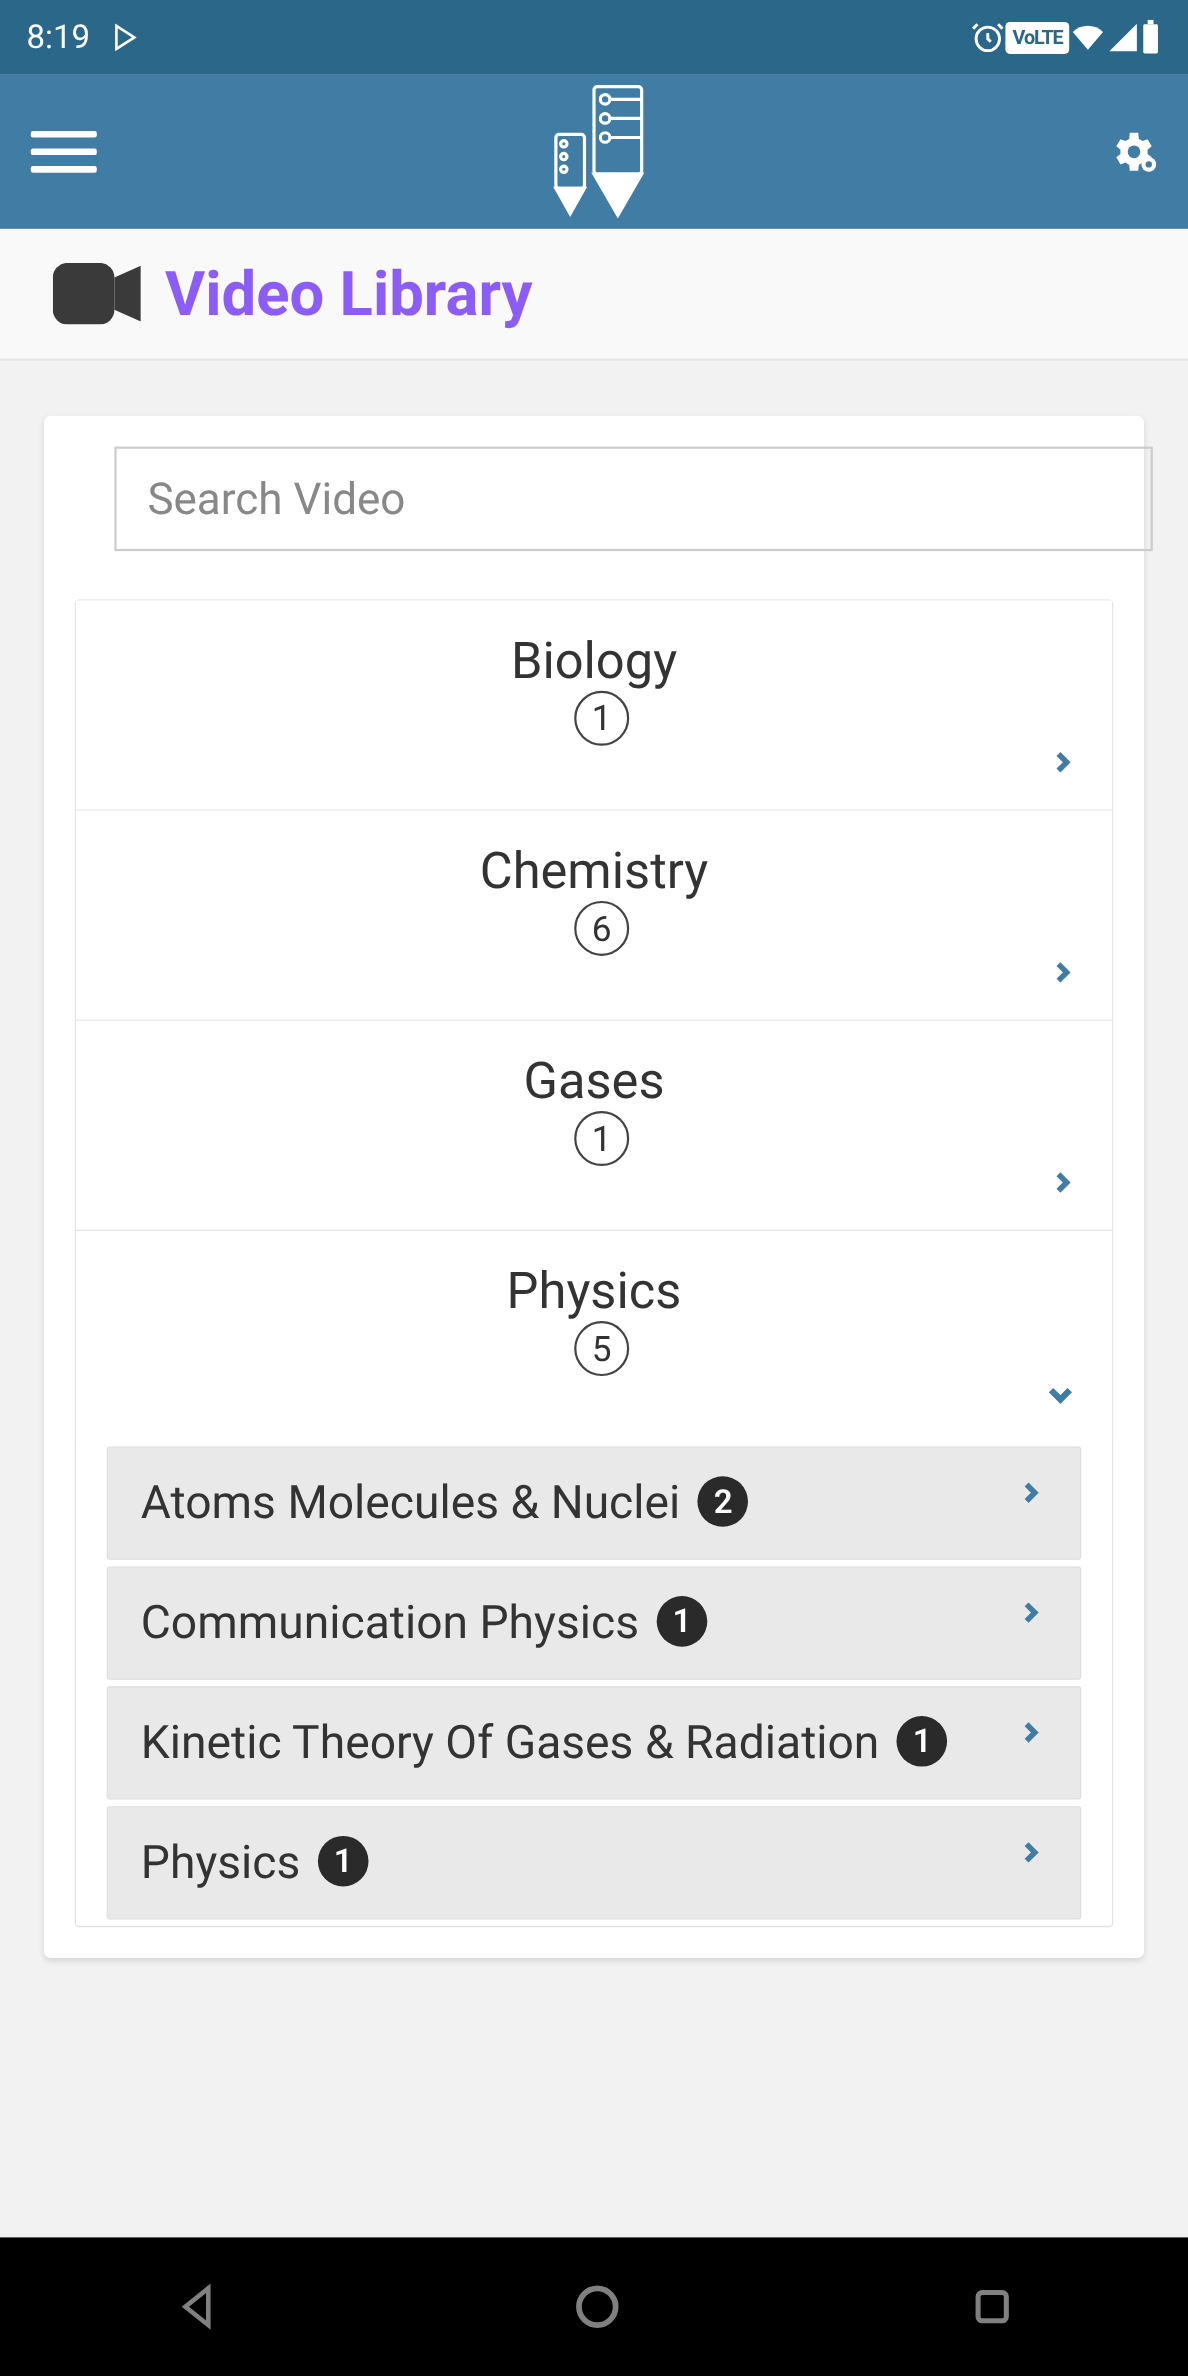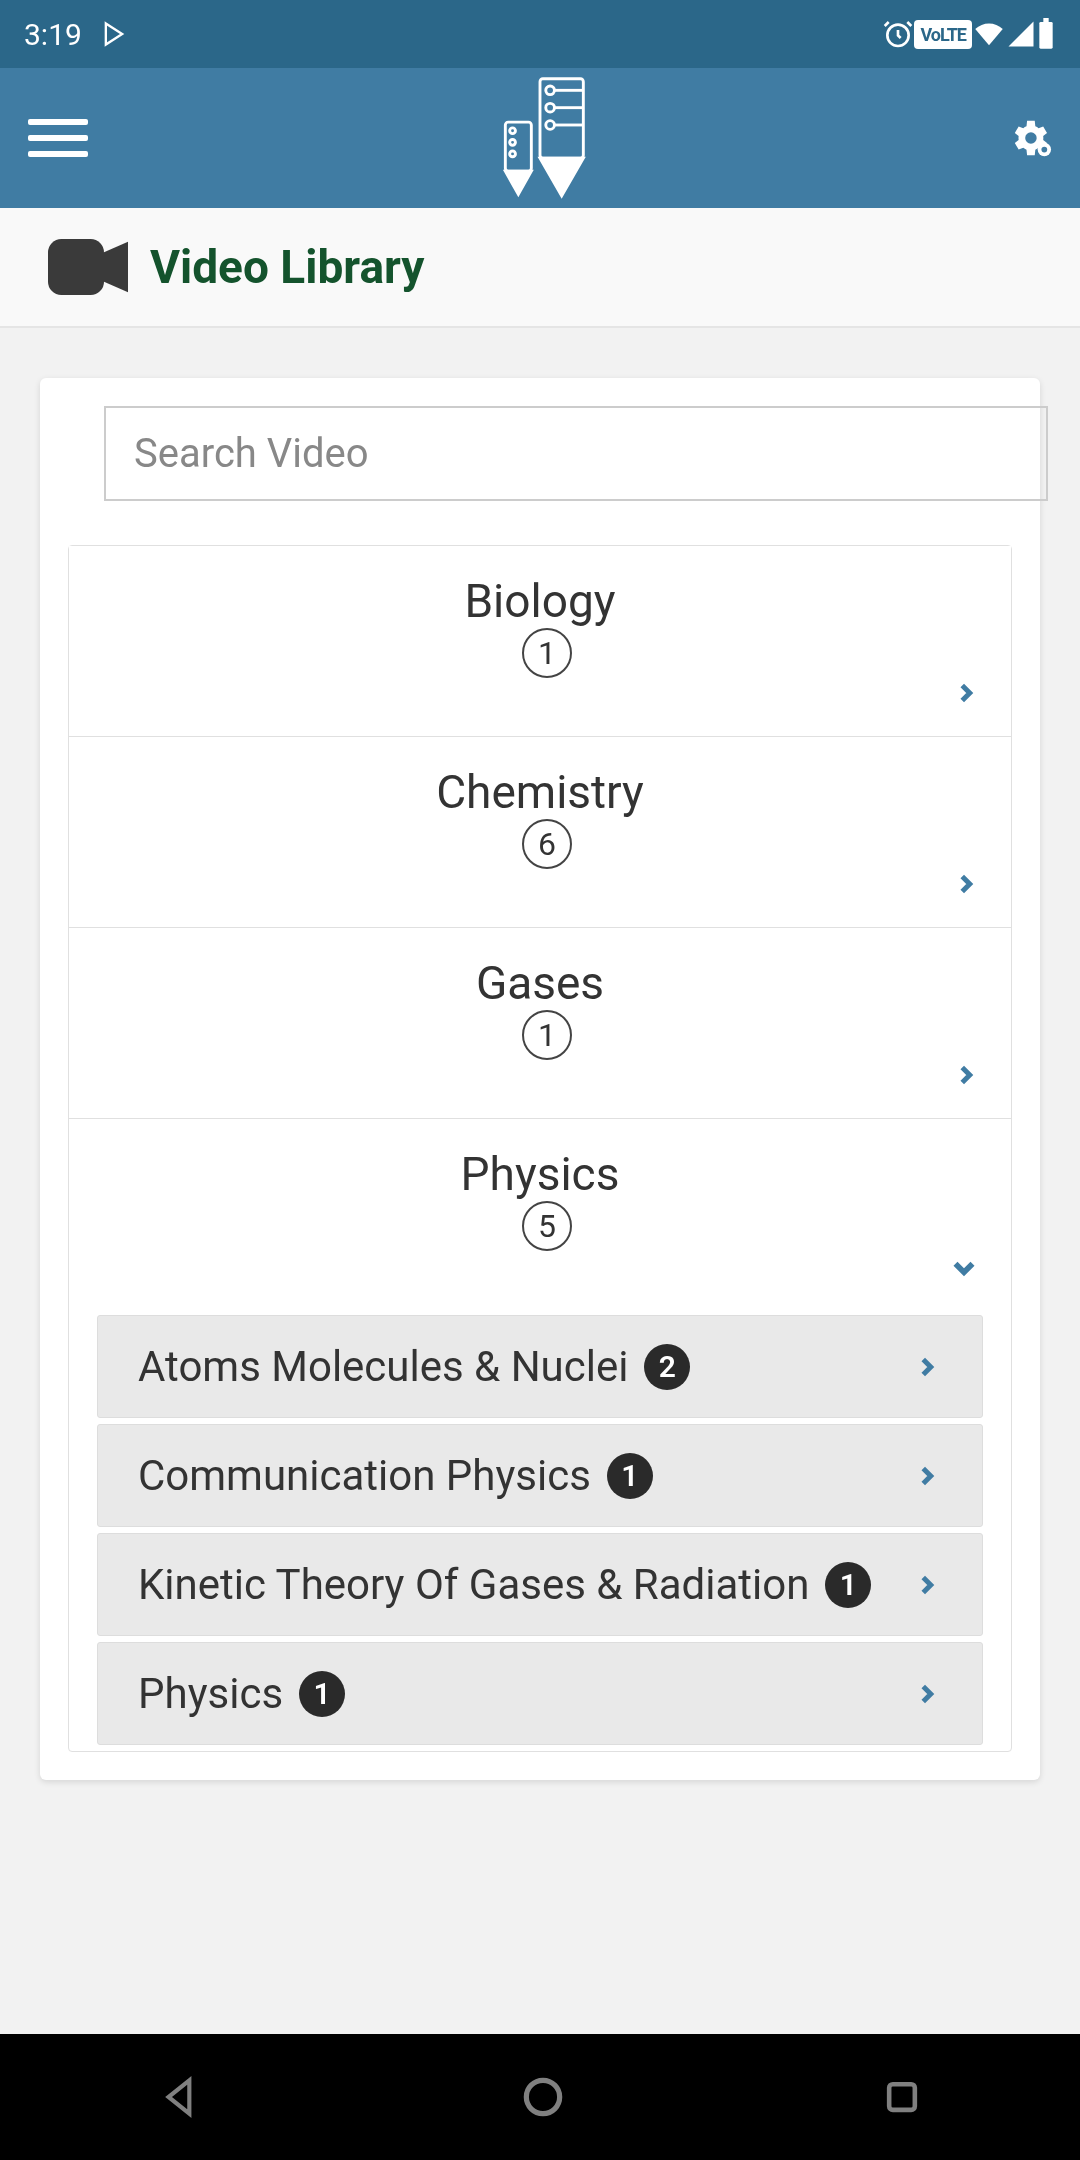--- a/index.html
+++ b/index.html
@@ -14,54 +14,54 @@
 
   
   .app-bar { height: 140px; background: #407ca3; display: flex; align-items: center; padding: 0 28px; position: relative; }
   .hamburger { display: flex; flex-direction: column; gap: 10px; }
   .hamburger span { display: block; width: 60px; height: 6px; background: #fff; border-radius: 2px; }
   .app-logo { position: absolute; left: 50%; transform: translateX(-50%); display:flex; gap:-10px; align-items:flex-end;}
   .settings-icon { margin-left: auto; color: #fff; }
 
   
   .page-title { height: 120px; background: #f9f9f9; display: flex; align-items: center; padding: 0 48px; border-bottom: 2px solid #e5e5e5; gap: 22px; }
-  .page-title .title-text { font-size: 46px; font-weight: 700; color: #14532d; }
+  .page-title .title-text { font-size: 56px; font-weight: 700; color: #8b5cf6; }
 
   
   .content-wrap { padding: 50px 40px; }
   .card { background: #fff; border-radius: 6px; box-shadow: 0 2px 6px rgba(0,0,0,0.12); padding: 28px; }
 
   .search-box { border: 2px solid #ccc; padding: 22px 28px; font-size: 40px; color: #888; width: 100%; margin-bottom: 44px; margin-left: 36px; }
   .search-box input { border: none; outline: none; width: 100%; font-size: 40px; background: transparent; }
   .search-box input::placeholder { color: #888; }
 
   .cat-list { border: 1px solid #e0e0e0; border-radius: 4px; }
   .cat-item { display: flex; align-items: center; padding: 28px 30px; border-bottom: 1px solid #e0e0e0; background: #fff; flex-direction: column; }
   .cat-item .name { font-size: 46px; color: #333; }
   .cat-item .badge { margin-left: 14px; display: inline-flex; align-items: center; justify-content: center; min-width: 50px; height: 50px; border: 2px solid #444; border-radius: 50%; font-size: 32px; color: #333; padding: 0 6px; }
   .cat-item .arrow { margin-left: auto; color: #407ca3; }
 
   .subcat-wrap { padding: 0px 0 0 0; }
-  .subcat-item { display: flex; align-items: center; padding: 26px 40px; margin: 2px 28px 6px 28px; background: #e9e9e9; border: 1px solid #ddd; border-radius: 3px; }
+  .subcat-item { display: flex; align-items: flex-start; padding: 26px 30px; margin: 2px 28px 6px 28px; background: #e9e9e9; border: 1px solid #ddd; border-radius: 3px; }
   .subcat-item .sname { font-size: 42px; color: #333; }
   .subcat-item .sbadge { margin-left: 16px; display: inline-flex; align-items: center; justify-content: center; min-width: 46px; height: 46px; background: #2a2a2a; color: #fff; border-radius: 23px; font-size: 30px; font-weight: 600; padding: 0 8px; }
   .subcat-item .arrow { margin-left: auto; color: #407ca3; }
 
   
   .nav-bar { margin-top: auto; height: 126px; background: #000; display: flex; align-items: center; justify-content: space-around; }
   .nav-bar .nav-btn { color: #808080; }
 
   svg { display: block; }
 </style>
 </head>
 <body>
 
 <div class="status-bar">
   <div class="left">
-    <span>3:19</span>
+    <span>8:19</span>
     <span>
       <svg width="28" height="28" viewBox="0 0 24 24" fill="none" stroke="#fff" stroke-width="2">
           <polygon points="5,3 19,12 5,21"></polygon>
         </svg>
     </span>
   </div>
   <div class="spacer"></div>
   <div class="right">
     <span>
       <svg width="32" height="32" viewBox="0 0 24 24" fill="none" stroke="#fff" stroke-width="2">

